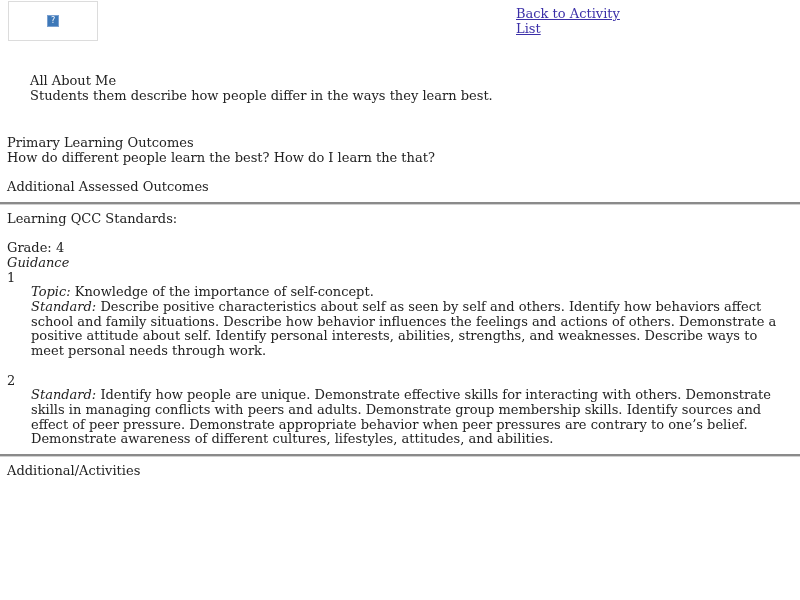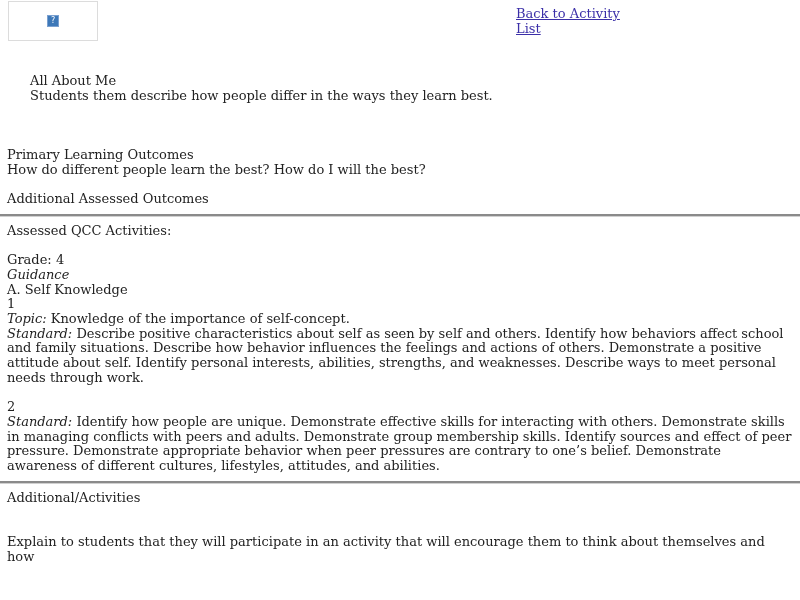--- a/index.html
+++ b/index.html
@@ -21,23 +21,23 @@
     font-size: 8px; line-height: 10px; text-align: center;
     font-family: "DejaVu Sans", sans-serif;
   }
   .back-link {
     position: absolute; left: 491px; top: 7px; width: 110px;
     color: #1a0dab; text-decoration: underline; color: #3b2fa8; margin-left: 25px;
   }
   .header-center {
     position: absolute; left: 0; top: 74px; width: 800px; text-align: left; margin-left: 30px;
   }
-  .content { position: absolute; left: 7px; top: 148px; width: 786px; }
+  .content { position: absolute; left: 7px; top: 136px; width: 786px; }
   .line { display: block; white-space: nowrap; }
-  .para { display: block; }
+  .para { display: block; margin-left: 24px; }
   .gap { height: 14.7px; }
   hr.rule {
     border: none; border-top: 2px solid #8a8a8a; border-bottom: 1px solid #d0d0d0;
     margin: 7px -7px 7px -7px; height: 0;
   }
   em { }
 </style>
 </head>
 <body>
 
@@ -47,42 +47,40 @@
 
 <a class="back-link" href="#">Back to Activity List</a>
 
 <div class="header-center">
   <span class="line">All About Me</span>
   <span class="line">Students them describe how people differ in the ways they learn best.</span>
 </div>
 
 <div class="content">
   <span class="line">Primary Learning Outcomes</span>
-  <span class="line">How do different people learn the best? How do I will the best?</span>
+  <span class="line">How do different people learn the best? How do I learn the that?</span>
   <div class="gap"></div>
   <span class="line">Additional Assessed Outcomes</span>
 
   <hr class="rule">
 
-  <span class="line">Assessed QCC Activities:</span>
+  <span class="line">Learning QCC Standards:</span>
   <div class="gap"></div>
   <span class="line">Grade: 4</span>
   <span class="line"><em>Guidance</em></span>
-  <span class="line">A. Self Knowledge</span>
 
   <div>
     <span class="line">1</span>
     <span class="para"><em>Topic:</em><span> Knowledge of the importance of self-concept.</span></span>
     <span class="para"><em>Standard:</em><span> Describe positive characteristics about self as seen by self and others. Identify how behaviors affect school and family situations. Describe how behavior influences the feelings and actions of others. Demonstrate a positive attitude about self. Identify personal interests, abilities, strengths, and weaknesses. Describe ways to meet personal needs through work.</span></span>
   </div>
   <div class="gap"></div>
   <div>
     <span class="line">2</span>
     <span class="para"><em>Standard:</em><span> Identify how people are unique. Demonstrate effective skills for interacting with others. Demonstrate skills in managing conflicts with peers and adults. Demonstrate group membership skills. Identify sources and effect of peer pressure. Demonstrate appropriate behavior when peer pressures are contrary to one’s belief. Demonstrate awareness of different cultures, lifestyles, attitudes, and abilities.</span></span>
   </div>
 
   <hr class="rule">
 
   <span class="line">Additional/Activities</span>
   <div class="gap"></div>
   <div class="gap"></div>
-  <span class="para">Explain to students that they will participate in an activity that will encourage them to think about themselves and how</span>
 </div>
 
 </body></html>

